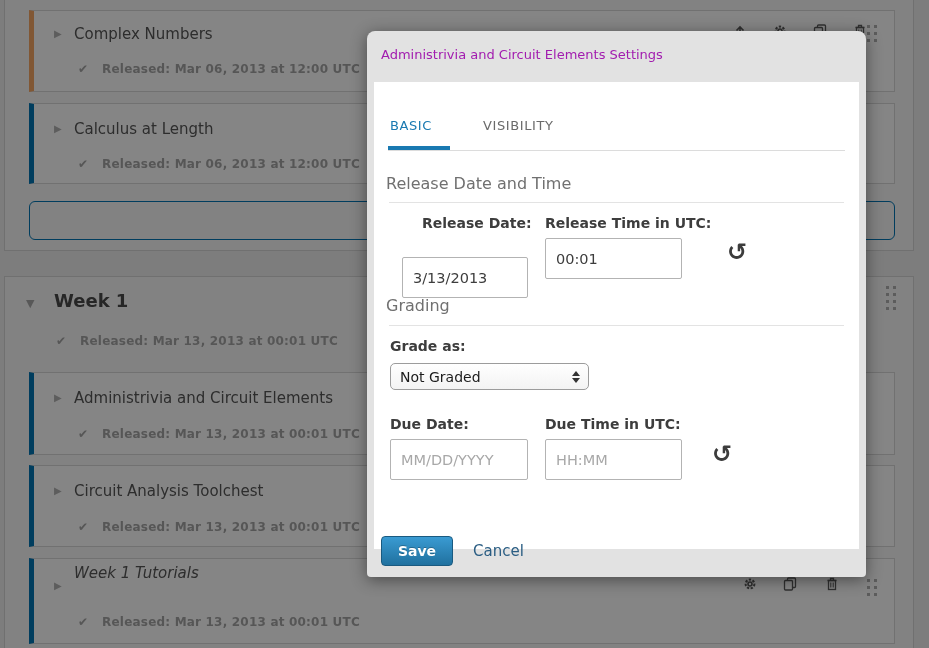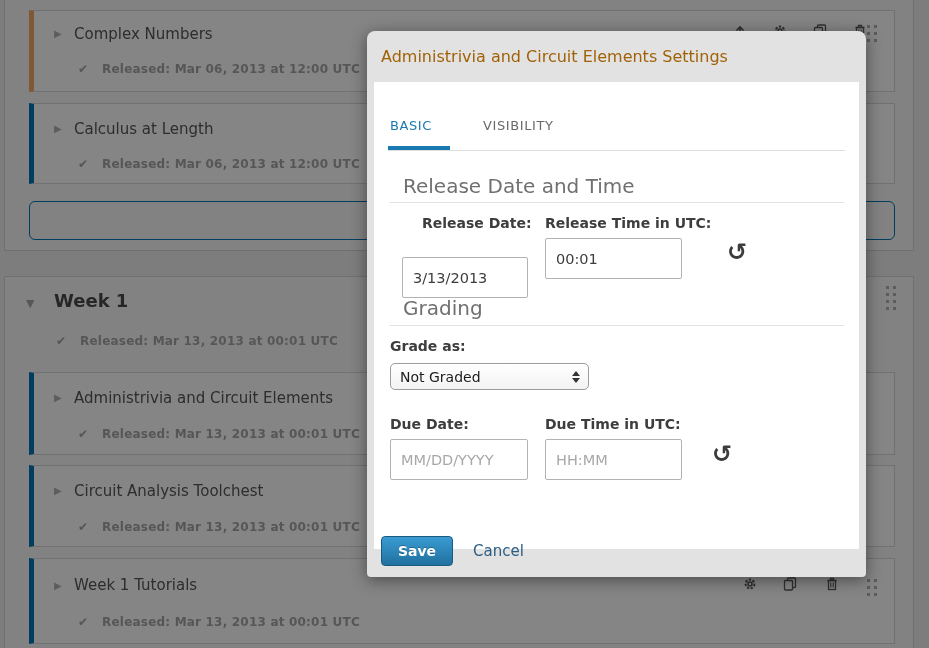--- a/index.html
+++ b/index.html
@@ -23,30 +23,30 @@
   .icon-row{position:absolute;top:15px;height:18px;}
   .icon-btn{position:absolute;width:16px;height:16px;background:none;border:none;padding:0;cursor:pointer;}
   .dots{position:absolute;width:3px;height:3px;background:#b0b0b0;color:#b0b0b0;}
   .dots-2x3{box-shadow:7px 0 0 currentColor,0 7px 0 currentColor,7px 7px 0 currentColor,0 14px 0 currentColor,7px 14px 0 currentColor;}
   .dots-2x4{box-shadow:7px 0 0 currentColor,0 7px 0 currentColor,7px 7px 0 currentColor,0 14px 0 currentColor,7px 14px 0 currentColor,0 21px 0 currentColor,7px 21px 0 currentColor;}
 
   
   #overlay{position:absolute;inset:0;background:rgba(0,0,0,0.48);z-index:5;}
   #modal{position:absolute;left:367px;top:31px;width:499px;height:546px;background:#e2e2e2;
          border-radius:8px 8px 4px 4px;box-shadow:0 3px 16px rgba(0,0,0,.45);z-index:10;}
-  #modal-title{position:absolute;left:14px;top:16px;font-size:16px;color:#a16207;white-space:nowrap;}
+  #modal-title{position:absolute;left:14px;top:16px;font-size:13px;color:#a21caf;white-space:nowrap;}
   #modal-panel{position:absolute;left:7px;top:51px;width:485px;height:467px;background:#ffffff;}
 
   .tab{position:absolute;top:36px;font-size:13px;font-weight:normal;letter-spacing:.6px;background:none;border:none;padding:0;cursor:pointer;}
   .tab-active{color:#1979b1;}
   .tab-idle{color:#6a6a6a;}
   #tab-underline{position:absolute;left:14px;top:64px;width:62px;height:4px;background:#1979b1;}
   #tab-baseline{position:absolute;left:14px;right:14px;top:68px;height:1px;background:#dcdcdc;}
 
-  .group-head{position:absolute;left:29px;font-size:20px;color:#707070;white-space:nowrap;}
+  .group-head{position:absolute;left:12px;font-size:16px;color:#707070;white-space:nowrap;}
   .group-rule{position:absolute;left:15px;right:15px;height:1px;background:#e3e3e3;}
   .fld-label{position:absolute;font-size:14px;font-weight:bold;color:#3d3d3d;white-space:nowrap;}
   .fld-input{position:absolute;height:41px;border:1px solid #b3b3b3;border-radius:2px;background:#fff;
              font-size:14.5px;color:#3d3d3d;padding:0 10px;}
   .fld-input::placeholder{color:#a8a8a8;opacity:1;}
   .undo-btn{position:absolute;background:none;border:none;padding:0;font-size:24px;line-height:1;color:#3c3c3c;font-weight:bold;cursor:pointer;}
 
   #grade-select{position:absolute;left:16px;top:281px;width:199px;height:27px;border:1px solid #9c9c9c;border-radius:5px;
                 background:linear-gradient(#ffffff,#f3f3f3);display:flex;align-items:center;cursor:pointer;}
   #grade-select .sel-text{font-size:14px;color:#1c1c1c;padding-left:9px;flex:1;}
@@ -132,21 +132,21 @@
   <div class="sub-card accent-blue" style="left:29px;top:465px;width:866px;height:82px;">
     <span class="caret" style="left:20px;top:20px;">▶</span>
     <span class="card-title" style="top:16px;">Circuit Analysis Toolchest</span>
     <span class="rel-row" style="top:50px;">
       <span class="rel-check">✔</span><span class="rel-text">Released: Mar 13, 2013 at 00:01 UTC</span>
     </span>
   </div>
 
   <div class="sub-card accent-blue" style="left:29px;top:558px;width:866px;height:86px;">
     <span class="caret" style="left:20px;top:22px;">▶</span>
-    <span class="card-title" style="top:17px;">Week 1 Tutorials</span>
+    <span class="card-title" style="top:5px;font-style:italic;">Week 1 Tutorials</span>
     <span class="rel-row" style="top:52px;">
       <span class="rel-check">✔</span><span class="rel-text">Released: Mar 13, 2013 at 00:01 UTC</span>
     </span>
     <span class="icon-row" style="left:0;top:17px;width:100%;">
       <button class="icon-btn" style="left:709px;">
         <svg viewBox="0 0 14 14" width="14" height="14">
             <circle cx="7" cy="7" r="4.4" fill="none" stroke="#5c5c5c" stroke-width="2" stroke-dasharray="2.3 1.5"></circle>
             <circle cx="7" cy="7" r="2" fill="none" stroke="#5c5c5c" stroke-width="1.6"></circle>
           </svg>
       </button>

